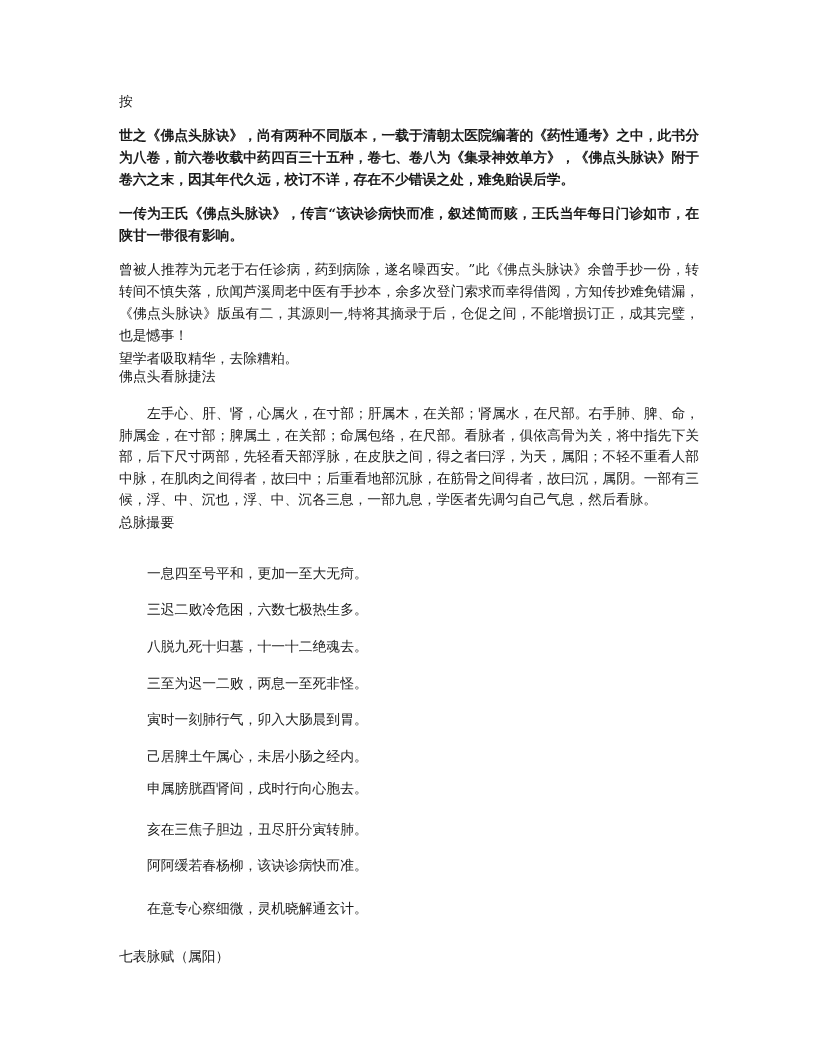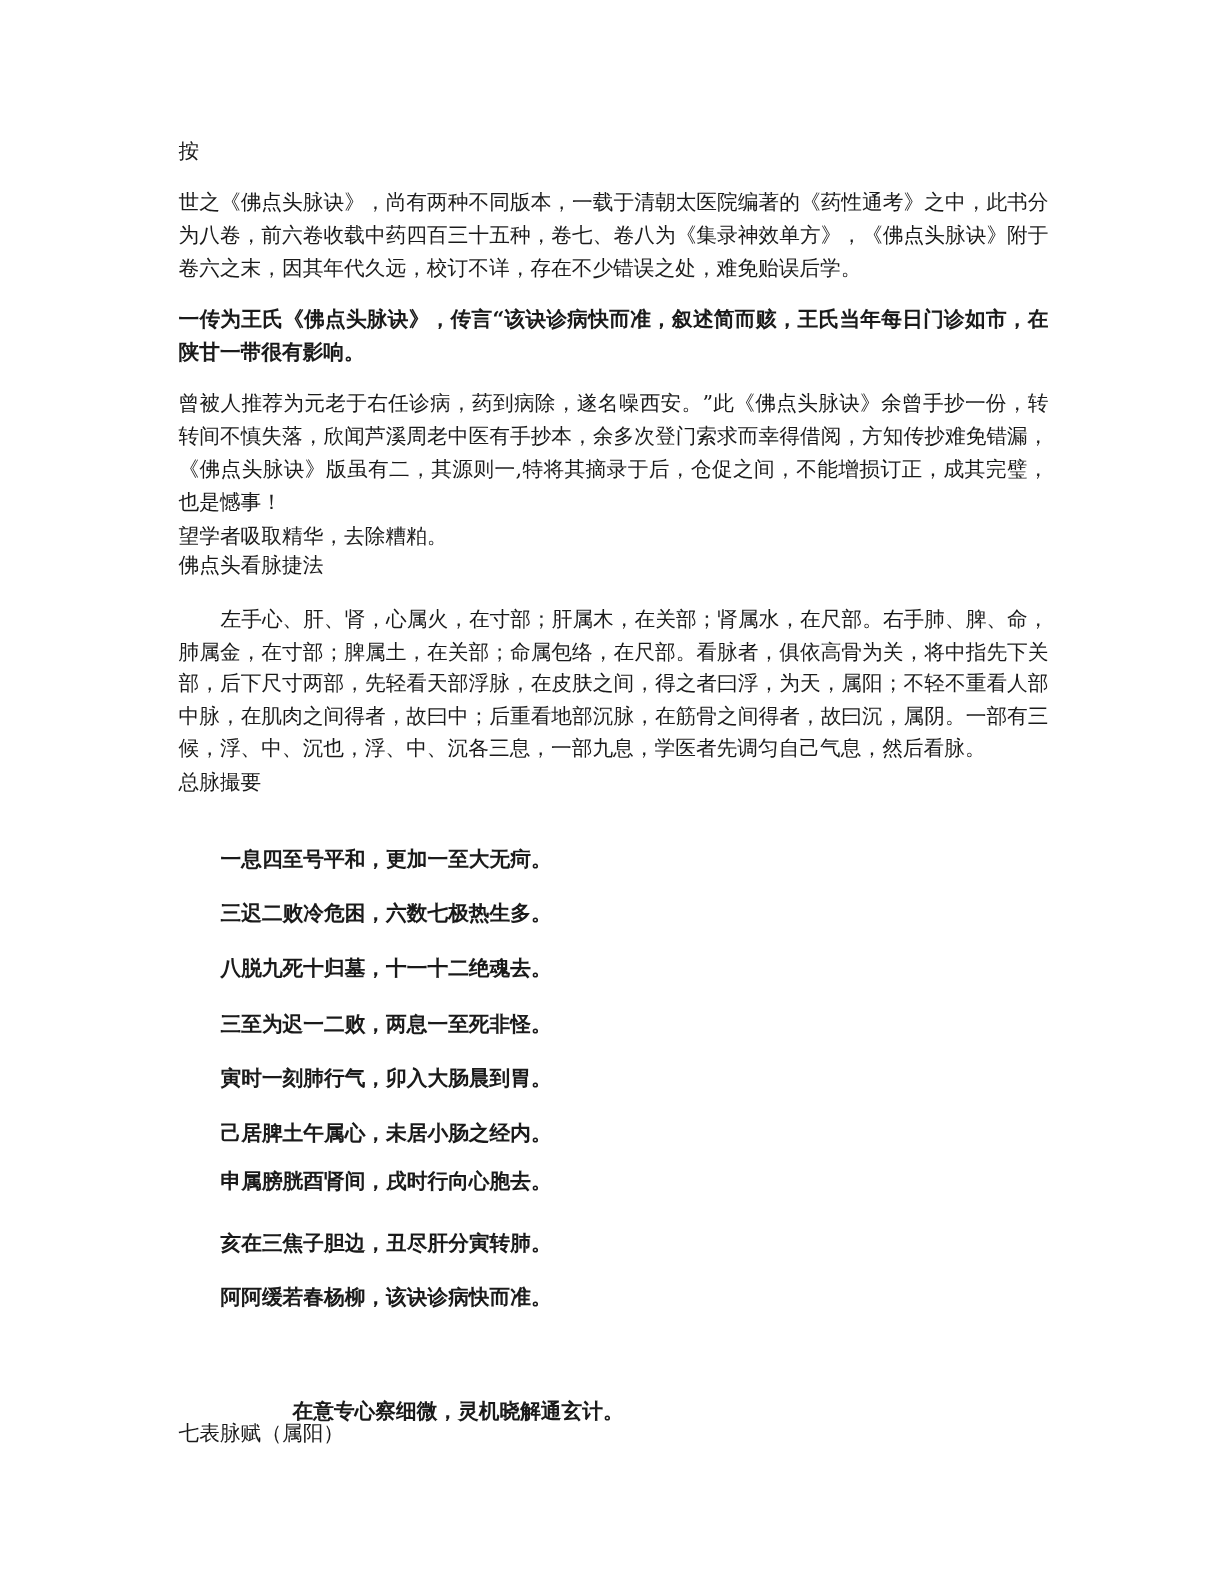--- a/index.html
+++ b/index.html
@@ -11,46 +11,46 @@
   .page {
     position: absolute; left: 119px; top: 0; width: 580px;
     font-size: 13.8px;
   }
   .line-block { position: absolute; left: 0; width: 580px; margin: 0; }
   .para {
     text-align: justify; text-justify: inter-character;
     line-height: 22px; letter-spacing: 0;
   }
   .indent { text-indent: 28px; }
-  .verse { position: absolute; left: 28px; white-space: nowrap; line-height: 20px; font-weight: bold; }
+  .verse { position: absolute; left: 28px; white-space: nowrap; line-height: 20px; }
   .single { white-space: nowrap; line-height: 20px; }
 </style>
 </head>
 <body>
 
 <div class="page">
   <p class="line-block single" style="top:91px;">按</p>
 
-  <p class="line-block para" style="top:124px;">世之《佛点头脉诀》，尚有两种不同版本，一载于清朝太医院编著的《药性通考》之中，此书分为八卷，前六卷收载中药四百三十五种，卷七、卷八为《集录神效单方》，《佛点头脉诀》附于卷六之末，因其年代久远，校订不详，存在不少错误之处，难免贻误后学。</p>
+  <p class="line-block para" style="top:124px;font-weight:bold;">世之《佛点头脉诀》，尚有两种不同版本，一载于清朝太医院编著的《药性通考》之中，此书分为八卷，前六卷收载中药四百三十五种，卷七、卷八为《集录神效单方》，《佛点头脉诀》附于卷六之末，因其年代久远，校订不详，存在不少错误之处，难免贻误后学。</p>
   <p class="line-block para" style="top:202px;font-weight:bold;">一传为王氏《佛点头脉诀》，传言“该诀诊病快而准，叙述简而赅，王氏当年每日门诊如市，在陕甘一带很有影响。</p>
   <p class="line-block para" style="top:258px;">曾被人推荐为元老于右任诊病，药到病除，遂名噪西安。”此《佛点头脉诀》余曾手抄一份，转转间不慎失落，欣闻芦溪周老中医有手抄本，余多次登门索求而幸得借阅，方知传抄难免错漏，《佛点头脉诀》版虽有二，其源则一,特将其摘录于后，仓促之间，不能增损订正，成其完璧，也是憾事！</p>
   <p class="line-block single" style="top:348px;">望学者吸取精华，去除糟粕。</p>
 
   <p class="line-block single" style="top:367px;font-family:Liberation Serif, serif;">佛点头看脉捷法</p>
   <p class="line-block para indent" style="top:403px; line-height:21.6px;">左手心、肝、肾，心属火，在寸部；肝属木，在关部；肾属水，在尺部。右手肺、脾、命，肺属金，在寸部；脾属土，在关部；命属包络，在尺部。看脉者，俱依高骨为关，将中指先下关部，后下尺寸两部，先轻看天部浮脉，在皮肤之间，得之者曰浮，为天，属阳；不轻不重看人部中脉，在肌肉之间得者，故曰中；后重看地部沉脉，在筋骨之间得者，故曰沉，属阴。一部有三候，浮、中、沉也，浮、中、沉各三息，一部九息，学医者先调匀自己气息，然后看脉。</p>
 
   <p class="line-block single" style="top:512px;">总脉撮要</p>
 
   <div>
     <p class="verse" style="top:549px;">一息四至号平和，更加一至大无疴。</p>
     <p class="verse" style="top:585px;text-align:right;">三迟二败冷危困，六数七极热生多。</p>
     <p class="verse" style="top:622px;text-align:center;">八脱九死十归墓，十一十二绝魂去。</p>
     <p class="verse" style="top:659px;">三至为迟一二败，两息一至死非怪。</p>
     <p class="verse" style="top:695px;">寅时一刻肺行气，卯入大肠晨到胃。</p>
     <p class="verse" style="top:732px;">己居脾土午属心，未居小肠之经内。</p>
     <p class="verse" style="top:764px;">申属膀胱酉肾间，戌时行向心胞去。</p>
     <p class="verse" style="top:805px;">亥在三焦子胆边，丑尽肝分寅转肺。</p>
     <p class="verse" style="top:841px;">阿阿缓若春杨柳，该诀诊病快而准。</p>
-    <p class="verse" style="top:917px;margin-left:48px;">在意专心察细微，灵机晓解通玄计。</p>
+    <p class="verse" style="top:884px;">在意专心察细微，灵机晓解通玄计。</p>
   </div>
 
   <p class="line-block single" style="top:946px;">七表脉赋（属阳）</p>
 </div>
 
 </body></html>

